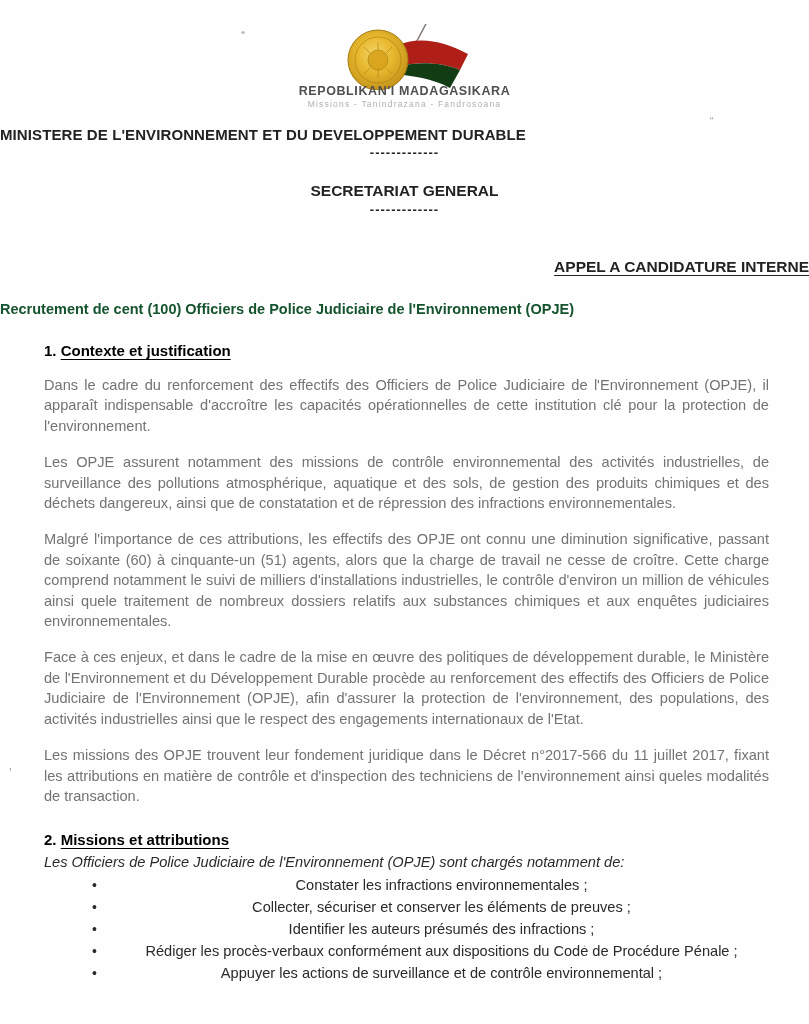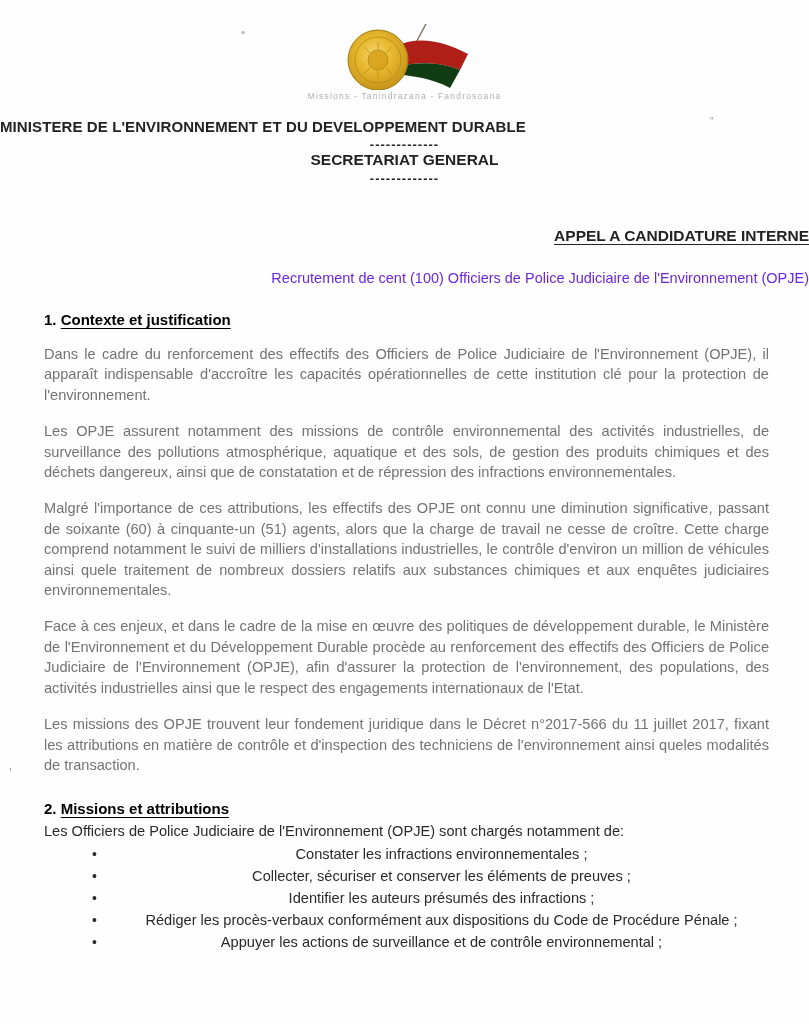--- a/index.html
+++ b/index.html
@@ -45,42 +45,43 @@
   .separator {
     text-align: center;
     font-size: 13px;
     font-weight: bold;
     letter-spacing: 1px;
     color: #222;
     line-height: 13px;
     margin-top: 3px;
   }
   .secretariat {
+    margin-top: 23px;
     text-align: center;
     font-size: 15.5px;
     font-weight: bold;
     color: #222;
   }
 
   
   .doc-title {
     margin-top: 42px;
     text-align: right;
     font-size: 15.5px;
     font-weight: bold;
     text-decoration: underline;
     text-underline-offset: 3px;
     color: #222;
   }
   .doc-subtitle {
     margin-top: 25px;
-    text-align: right;
+    text-align: left;
     font-size: 14.5px;
-    font-weight: normal;
-    color: #6d28d9;
+    font-weight: bold;
+    color: #14532d;
   }
 
   
   .section-heading {
     margin-top: 25px;
     font-size: 15px;
     font-weight: bold;
     color: #000000;
   }
   .section-heading .hd-underline {
@@ -92,20 +93,21 @@
     font-size: 14.6px;
     line-height: 20.4px;
     text-align: justify;
     color: #737373;
   }
   .section2-intro {
     margin: 4px 0 0 0;
     font-size: 14.6px;
     line-height: 21px;
     color: #2a2a2a;
+    font-style: italic;
   }
   ul.mission-list {
     margin: 1px 0 0 0;
     padding: 0 0 0 46px;
     list-style: none;
   }
   ul.mission-list li {
     position: relative;
     padding-left: 24px;
     font-size: 14.6px;
@@ -151,20 +153,21 @@
       <circle cx="78" cy="36" r="10" fill="#d9a21b" stroke="#a57b10" stroke-width="0.7" opacity="0.9"></circle>
       <g stroke="#a57b10" stroke-width="0.8" opacity="0.7">
         <line x1="78" y1="26" x2="78" y2="18"></line>
         <line x1="70" y1="29" x2="64" y2="23"></line>
         <line x1="86" y1="29" x2="92" y2="23"></line>
         <line x1="70" y1="44" x2="64" y2="50"></line>
         <line x1="86" y1="44" x2="92" y2="50"></line>
         <line x1="78" y1="46" x2="78" y2="54"></line>
       </g>
     </svg>
+    <div class="logo-country">REPOBLIKAN'I MADAGASIKARA</div>
     <div class="logo-motto">Missions - Tanindrazana - Fandrosoana</div>
   </div>
 
   <div class="ministry">MINISTERE DE L'ENVIRONNEMENT ET DU DEVELOPPEMENT DURABLE</div>
   <div class="separator">-------------</div>
   <div class="secretariat">SECRETARIAT GENERAL</div>
   <div class="separator">-------------</div>
 
   <div class="doc-title">APPEL A CANDIDATURE INTERNE</div>
   <div class="doc-subtitle">Recrutement de cent (100) Officiers de Police Judiciaire de l'Environnement (OPJE)</div>

